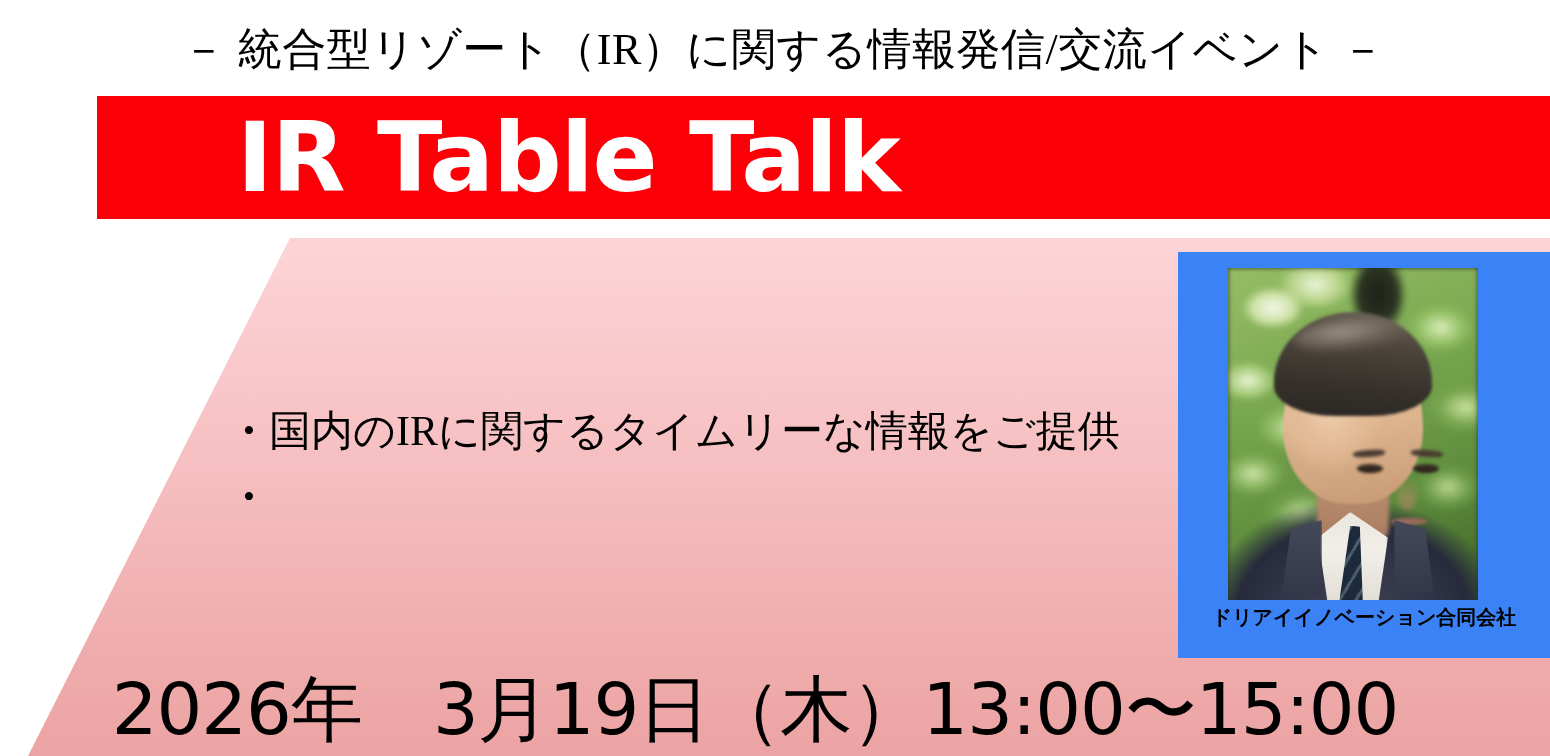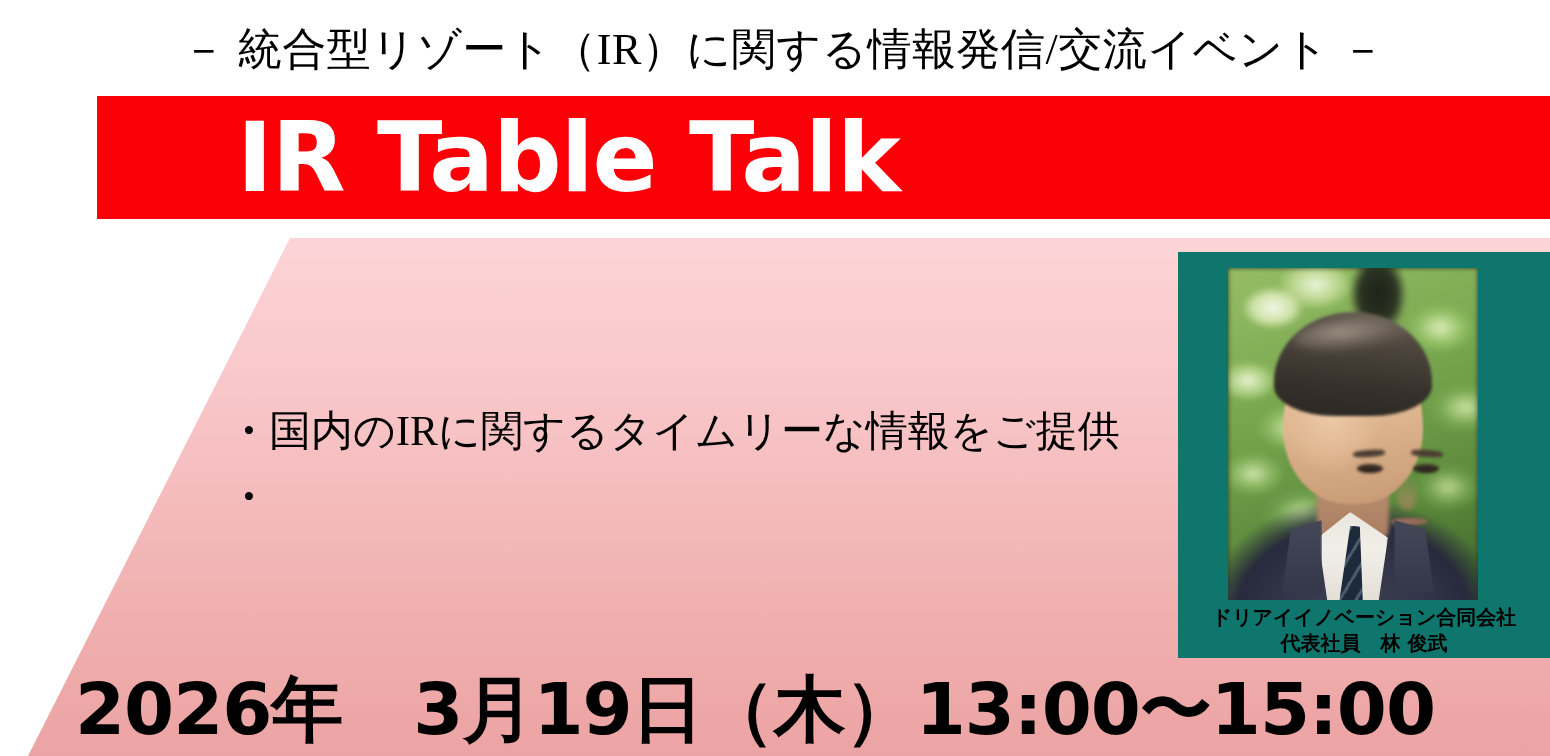--- a/index.html
+++ b/index.html
@@ -92,21 +92,21 @@
     flex: 0 0 auto;
   }
 
   
   .photo-card {
     position: absolute;
     left: 1178px;
     top: 252px;
     width: 372px;
     height: 406px;
-    background: #0f766e;
+    background: #3b82f6;
   }
   .photo-frame {
     position: absolute;
     left: 50px;
     top: 16px;
     width: 250px;
     height: 332px;
     overflow: hidden;
     background: #2d3b22;
   }
@@ -278,21 +278,21 @@
   }
 
   
   .date-line {
     position: absolute;
     left: 0;
     top: 663px;
     width: 1510px;
     text-align: center;
     font-family: "DejaVu Sans", "Liberation Sans", sans-serif;
-    font-weight: bold;
+    font-weight: normal;
     font-size: 72px;
     line-height: 92px;
     letter-spacing: -1px;
     color: #000000;
     white-space: nowrap;
   }
 </style>
 </head>
 <body>
 
@@ -333,20 +333,19 @@
       <div class="photo-hair"></div>
       <div class="photo-hair-sheen"></div>
       <div class="photo-shirt"></div>
       <div class="photo-collar-l"></div>
       <div class="photo-collar-r"></div>
       <div class="photo-tie"></div>
     </div>
 
     <div class="photo-caption">
       <div>ドリアイイノベーション合同会社</div>
-      <div>代表社員　林 俊武</div>
     </div>
 
   </div>
 
   <div class="date-line">2026年　3月19日（木）13:00〜15:00</div>
 
 </div>
 
 </body></html>

